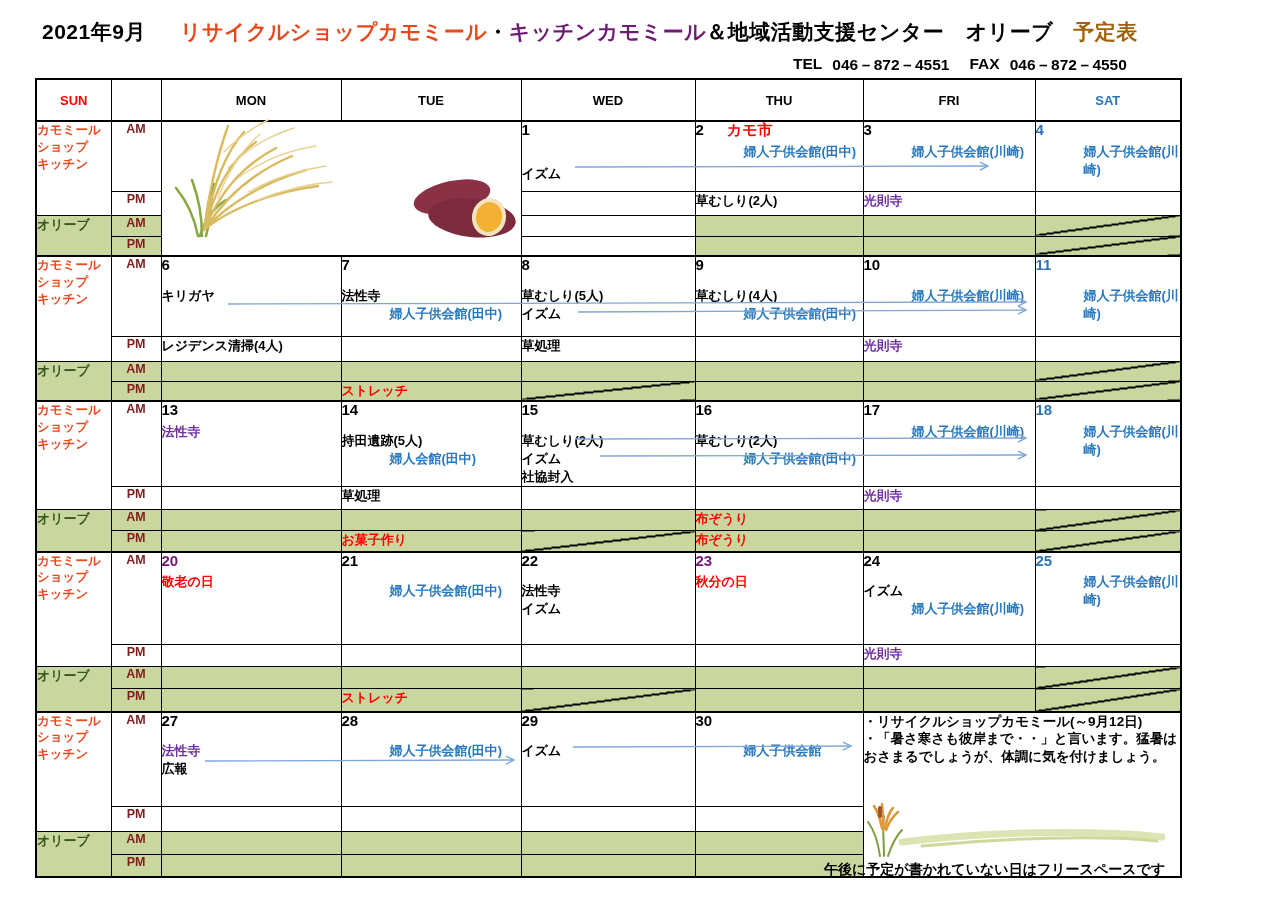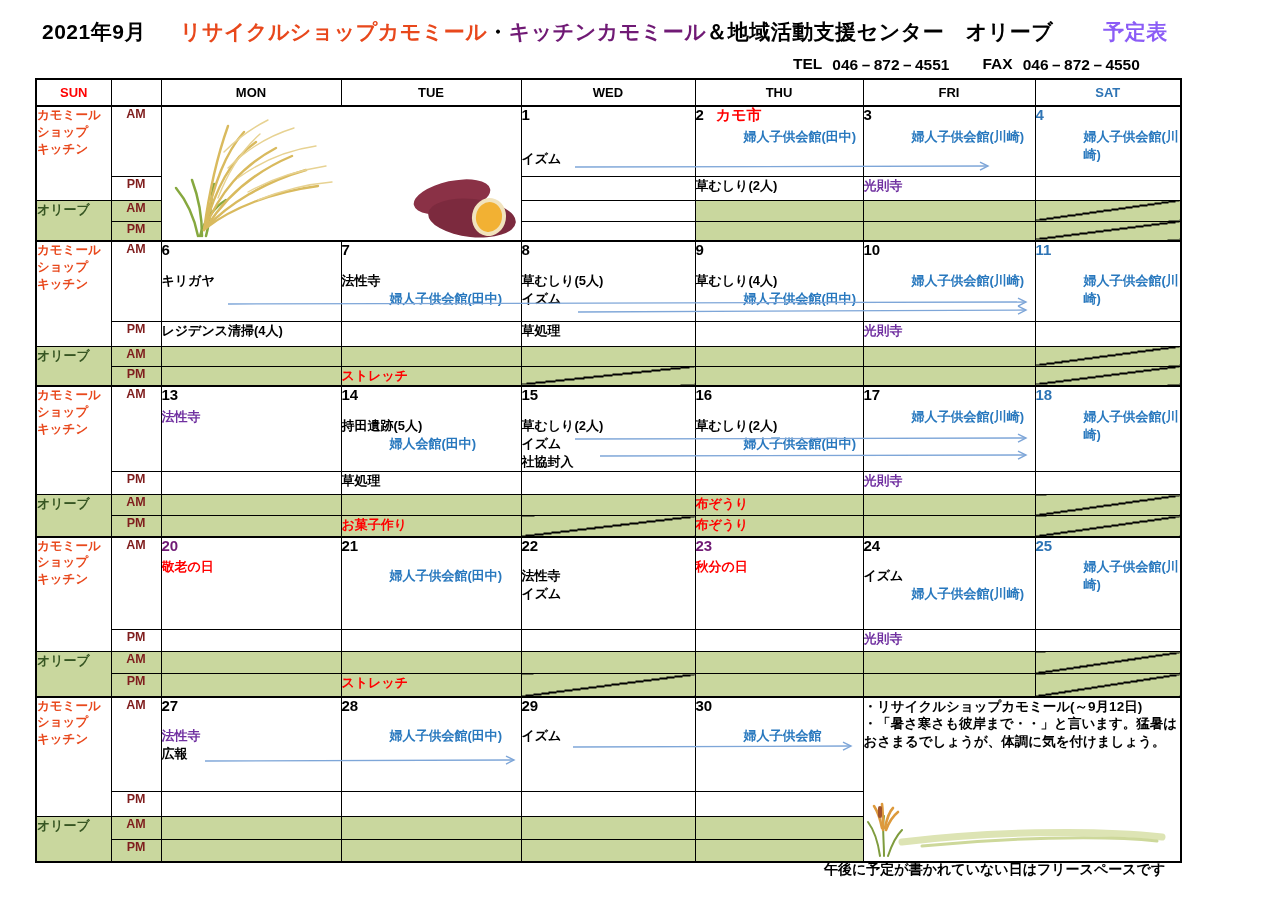--- a/index.html
+++ b/index.html
@@ -2,42 +2,42 @@
 <html><head>
 <meta charset="utf-8">
 <style>
   html,body{margin:0;padding:0;background:#fff;}
   body{width:1280px;height:905px;position:relative;font-family:"Liberation Sans","DejaVu Sans",sans-serif;color:#000;}
   .title-row{position:absolute;left:42px;top:18px;font-size:21px;font-weight:bold;white-space:nowrap;letter-spacing:.5px;}
   .t-shop{color:#e8481c;margin-left:34px;}
   .t-dot{color:#000;}
   .t-kitchen{color:#701a75;}
   .t-center{color:#000;}
-  .t-suffix{color:#8b5cf6;margin-left:50px;}
-  .contact{position:absolute;left:793px;top:55px;font-size:15.5px;font-weight:bold;display:flex;gap:33px;white-space:nowrap;}
+  .t-suffix{color:#a16207;margin-left:20px;}
+  .contact{position:absolute;left:793px;top:55px;font-size:15.5px;font-weight:bold;display:flex;gap:20px;white-space:nowrap;}
   .contact .pair{display:flex;gap:10px;}
 
   table.cal{position:absolute;left:35px;top:78px;border-collapse:collapse;table-layout:fixed;border:2px solid #000;background:#fff;}
   .cal td,.cal th{border:1px solid #000;padding:0;vertical-align:top;overflow:hidden;}
   .cal tr.week-start td{border-top:2px solid #000;}
   .cal th{font-size:13px;font-weight:bold;text-align:center;vertical-align:middle;background:#fff;}
   th.sun{color:#ff0000;}
   th.sat{color:#2e74b5;}
 
   .lbl-cham{color:#e8481c;font-weight:bold;font-size:12.5px;line-height:1.35;white-space:pre-line;vertical-align:middle;padding-left:5px;}
   .lbl-olive{background:#c9d79e;color:#375623;font-weight:bold;font-size:13px;vertical-align:middle;padding-left:4px;}
   .ampm{color:#7f1d1d;font-weight:bold;font-size:12.5px;text-align:center;vertical-align:middle;}
   .olive{background:#c9d79e;}
   .diag{background-image:linear-gradient(to bottom right,transparent calc(50% - 1px),#000 calc(50% - 1px),#000 calc(50% + 1px),transparent calc(50% + 1px));}
 
   .day{font-size:13px;font-weight:bold;padding:2px 3px 0 5px;}
   .date{font-size:15px;font-weight:bold;line-height:1.1;}
   .date.blue{color:#2e74b5;}
   .date.red{color:#701a75;}
-  .badge{color:#ff0000;margin-left:12px;font-size:15px;}
+  .badge{color:#ff0000;margin-left:23px;font-size:15px;}
   .lines{margin-top:13px;}
   .lines.near{margin-top:4px;}
   .lines.low{margin-top:26px;}
   .ln{line-height:1.4;color:#000;}
   .ln.blue{color:#2878be;padding-left:48px;}
   .ln.purple{color:#7030a0;}
   .ln.red{color:#ff0000;}
 
   .note-cell{font-size:13.5px;font-weight:bold;line-height:1.32;padding:3px 5px;}
   .note-ln{margin:0;}
@@ -73,21 +73,21 @@
       <col style="width:50px">
       <col style="width:180px">
       <col style="width:180px">
       <col style="width:174px">
       <col style="width:168px">
       <col style="width:172px">
       <col style="width:146px">
   </colgroup>
 
   <tbody>
-      <tr style="height:27px">
+      <tr style="height:42px">
     <th class="sun">SUN</th>
     <th></th>
     <th>MON</th>
     <th>TUE</th>
     <th>WED</th>
     <th>THU</th>
     <th>FRI</th>
     <th class="sat">SAT</th>
   </tr>
 

